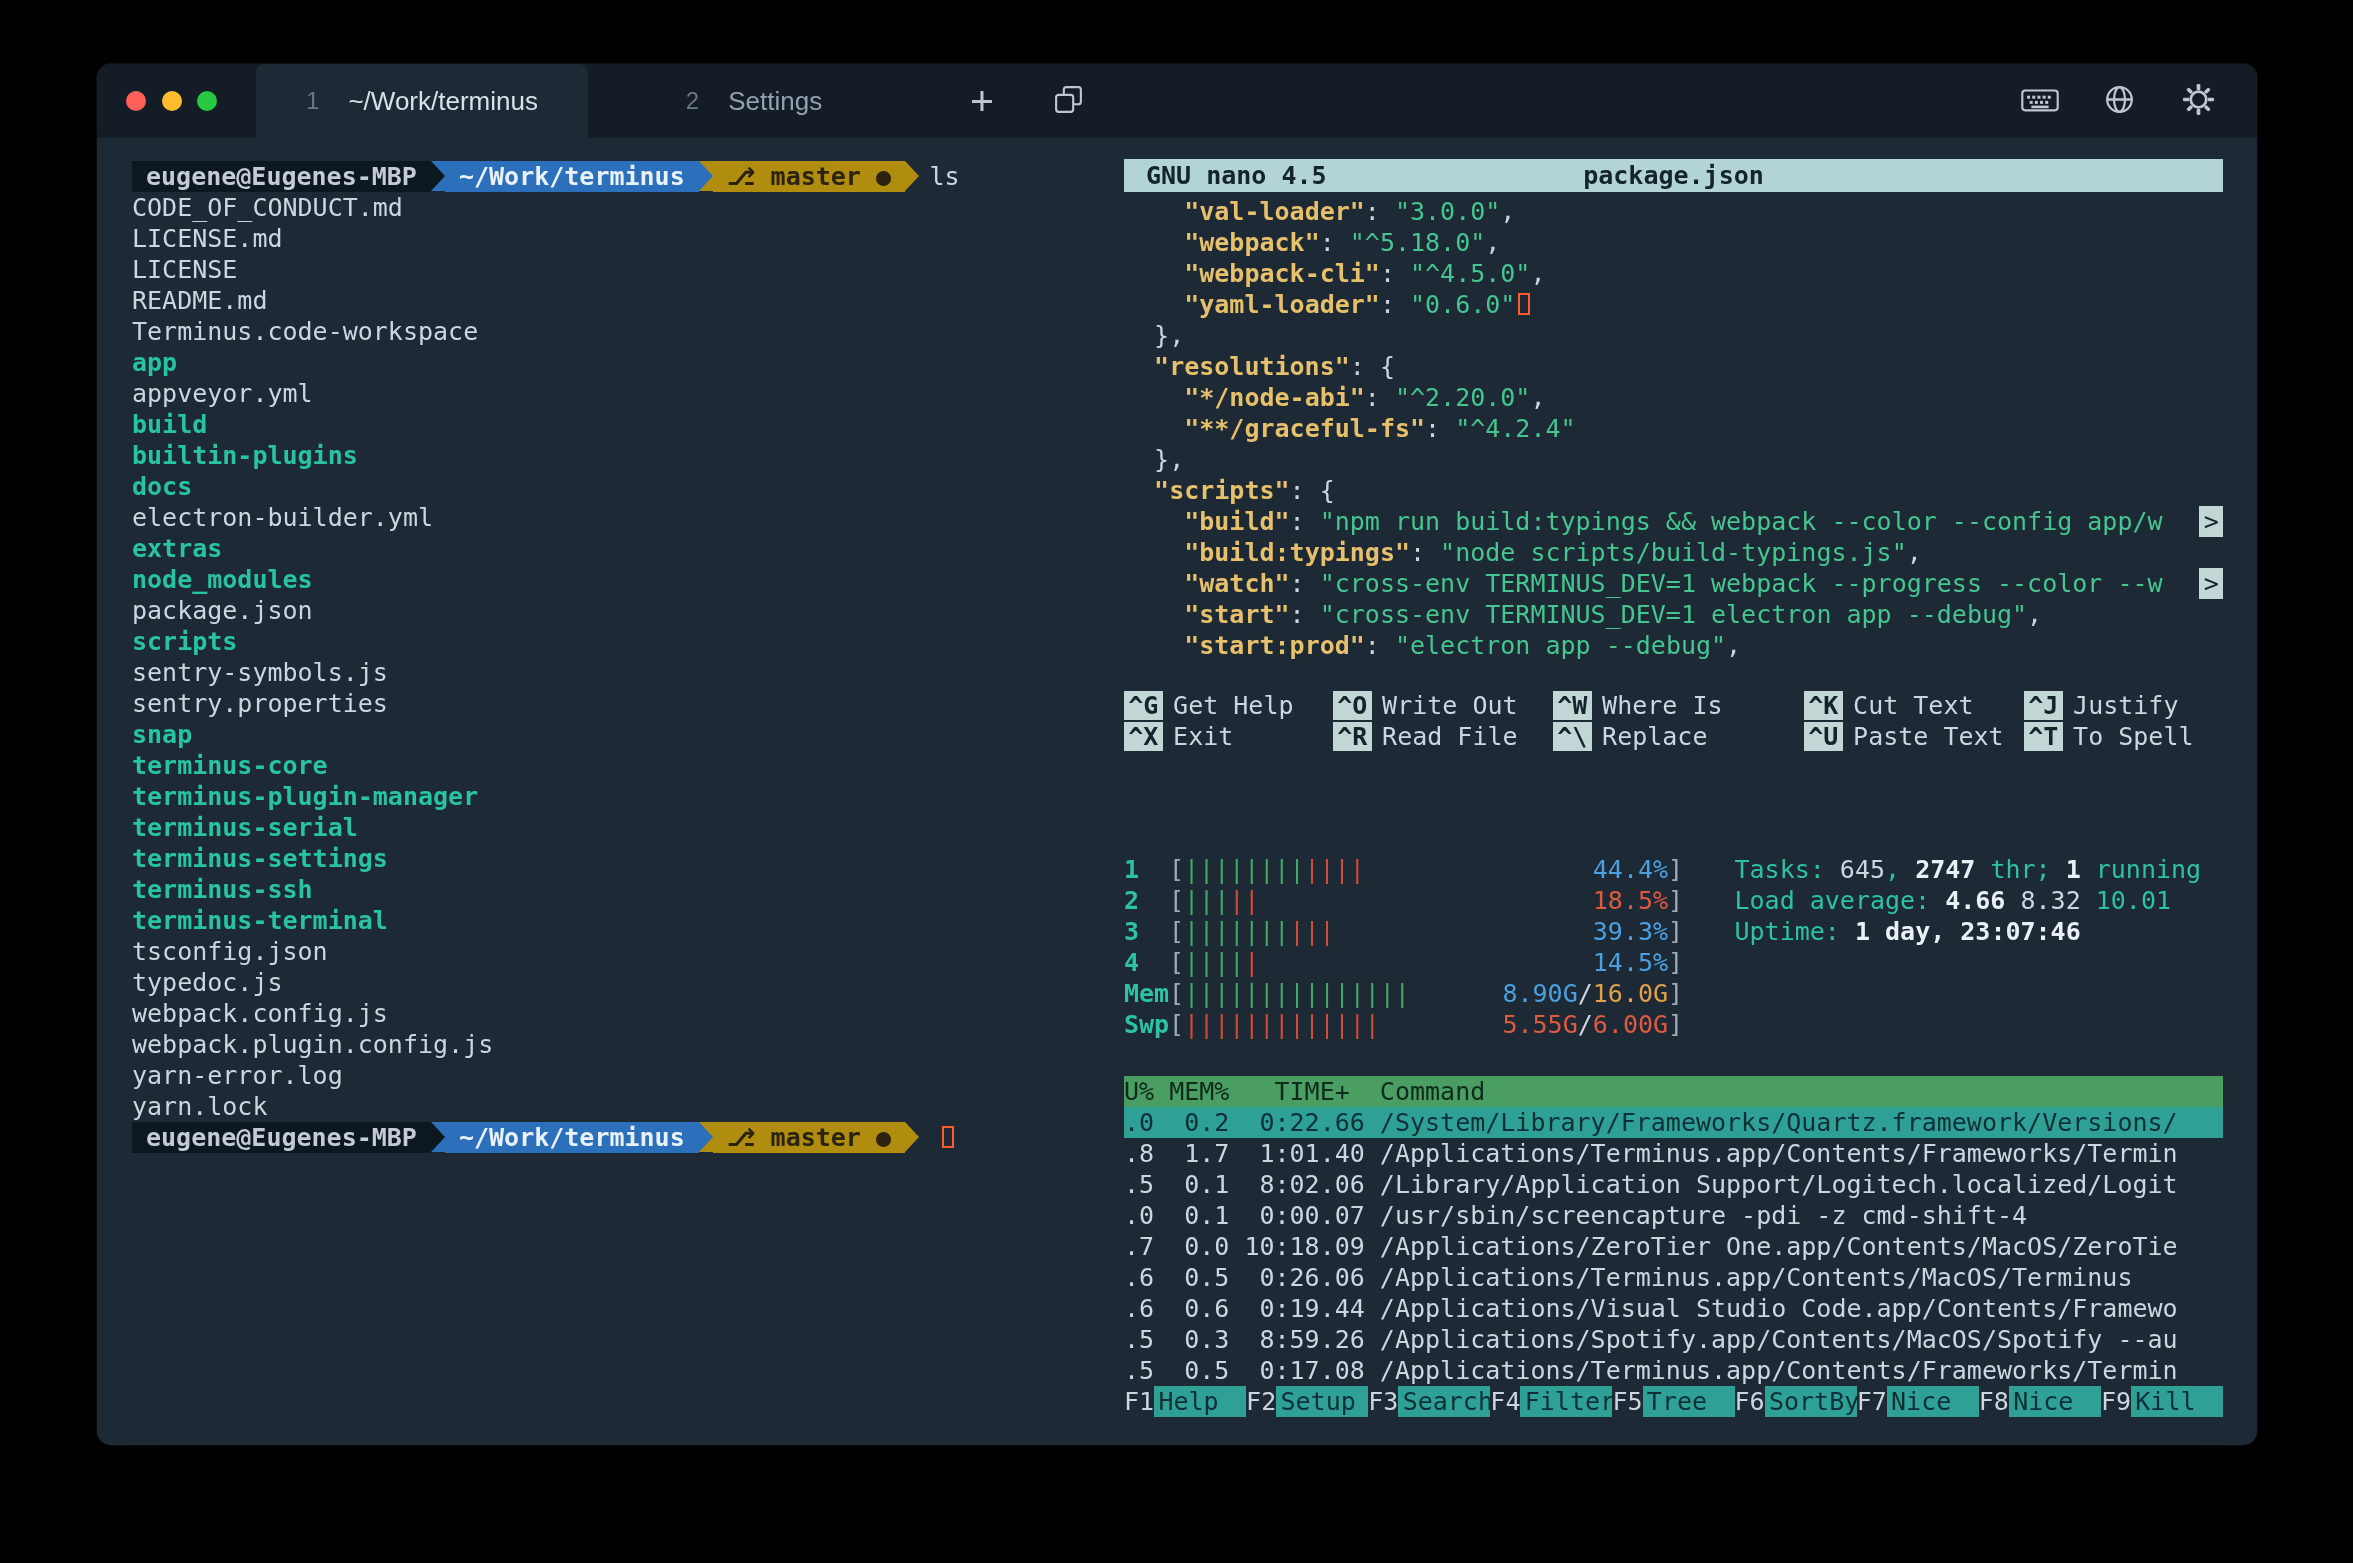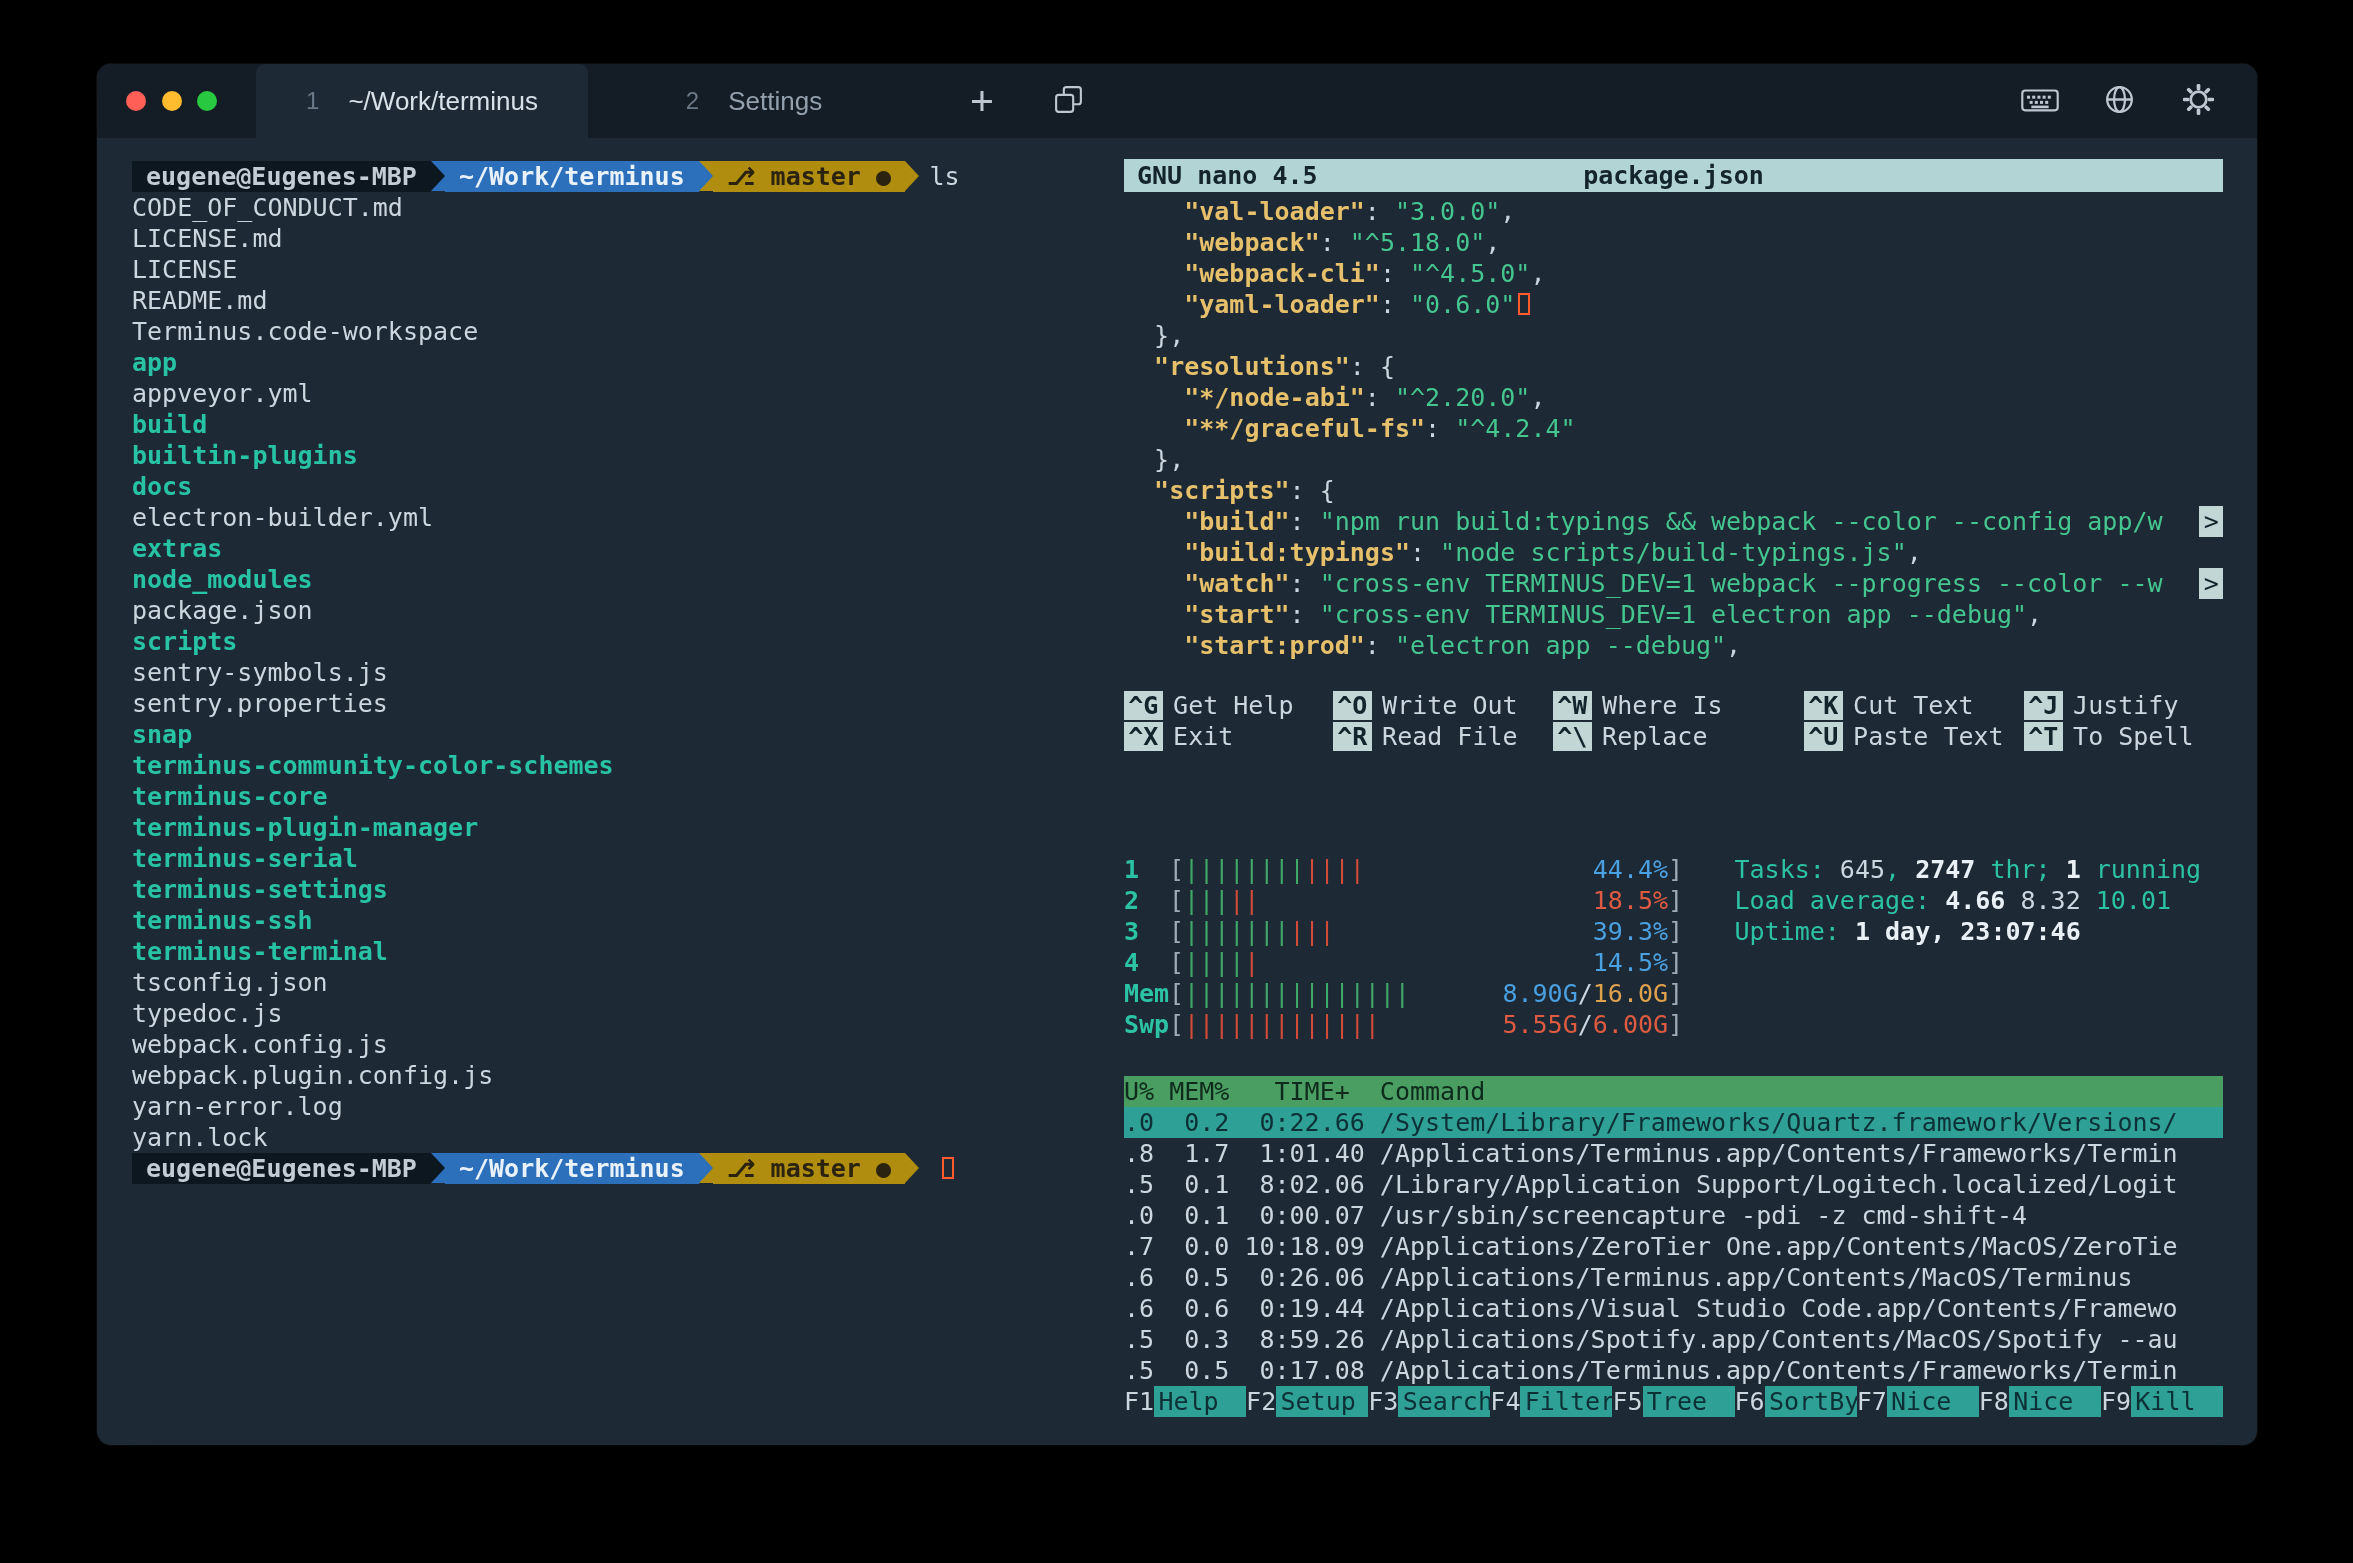--- a/index.html
+++ b/index.html
@@ -52,21 +52,21 @@
   .seg-red{color:var(--red)}
   .seg-orange{color:var(--orange)}
   .seg-bar-green{color:var(--bar_green)}
   .seg-bar-red{color:var(--bar_red)}
   .seg-cursor{display:inline-block;width:12px;height:22.5px;border:2.6px solid var(--cursor_orange);
               vertical-align:-2.6px;margin-left:2.6px}
   .seg-cont{position:absolute;right:0;top:0;background:var(--chip_bg);color:var(--dark_text);padding:0 4.3px}
 
   
   .nano-header{height:33px;line-height:33px;background:var(--nano_header_bg);color:var(--dark_text);
-               font-weight:bold;position:relative;padding-left:13px;margin-bottom:3.5px}
+               font-weight:bold;position:relative;padding-left:22px;margin-bottom:3.5px}
   .nano-file{position:absolute;left:0;right:0;top:0;text-align:center}
   .nano-sc-row{display:grid;grid-template-columns:209px 220px 251px 220px 1fr;height:31px;line-height:31px}
   .sc-key{background:var(--chip_bg);color:var(--dark_text);font-weight:bold;padding:0 4.3px}
   .sc-label{margin-left:10.4px;color:var(--fg)}
   #nano-shortcuts{margin-top:29px}
 
   
   .monitor{display:flex;margin-top:102px}
   #meters{width:588px}
   #stats{margin-left:22.5px}
@@ -185,21 +185,20 @@
         <div class="t-line"><span class="seg-dir">builtin-plugins</span></div>
         <div class="t-line"><span class="seg-dir">docs</span></div>
         <div class="t-line"><span class="seg-fg">electron-builder.yml</span></div>
         <div class="t-line"><span class="seg-dir">extras</span></div>
         <div class="t-line"><span class="seg-dir">node_modules</span></div>
         <div class="t-line"><span class="seg-fg">package.json</span></div>
         <div class="t-line"><span class="seg-dir">scripts</span></div>
         <div class="t-line"><span class="seg-fg">sentry-symbols.js</span></div>
         <div class="t-line"><span class="seg-fg">sentry.properties</span></div>
         <div class="t-line"><span class="seg-dir">snap</span></div>
-        <div class="t-line"><span class="seg-dir">terminus-community-color-schemes</span></div>
         <div class="t-line"><span class="seg-dir">terminus-core</span></div>
         <div class="t-line"><span class="seg-dir">terminus-plugin-manager</span></div>
         <div class="t-line"><span class="seg-dir">terminus-serial</span></div>
         <div class="t-line"><span class="seg-dir">terminus-settings</span></div>
         <div class="t-line"><span class="seg-dir">terminus-ssh</span></div>
         <div class="t-line"><span class="seg-dir">terminus-terminal</span></div>
         <div class="t-line"><span class="seg-fg">tsconfig.json</span></div>
         <div class="t-line"><span class="seg-fg">typedoc.js</span></div>
         <div class="t-line"><span class="seg-fg">webpack.config.js</span></div>
         <div class="t-line"><span class="seg-fg">webpack.plugin.config.js</span></div>

